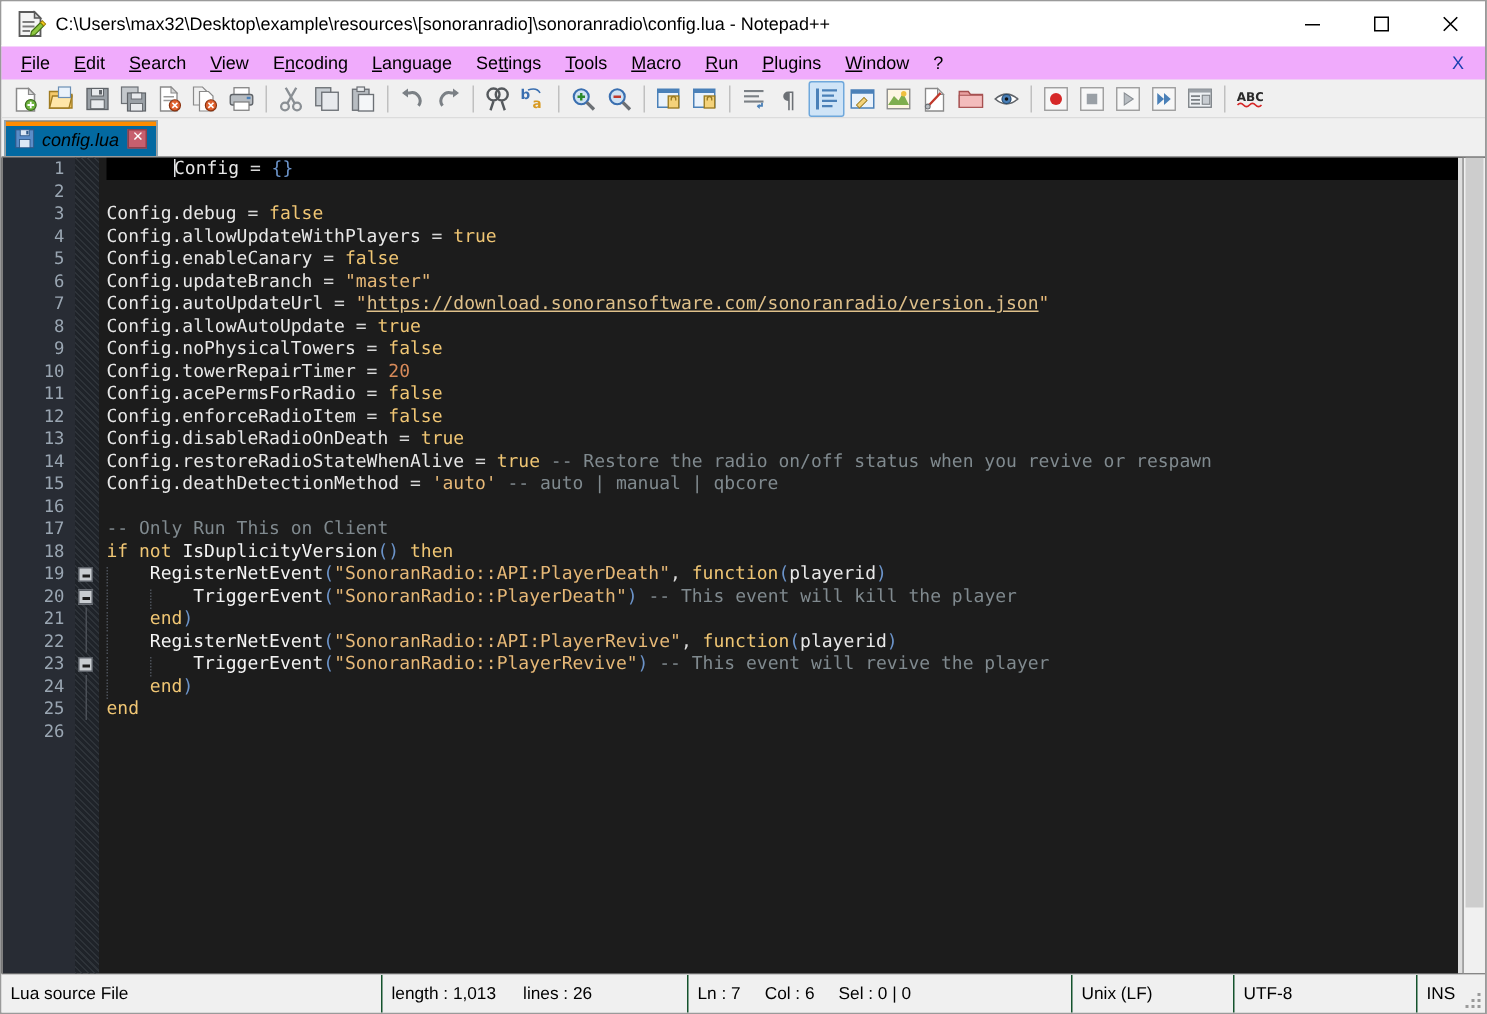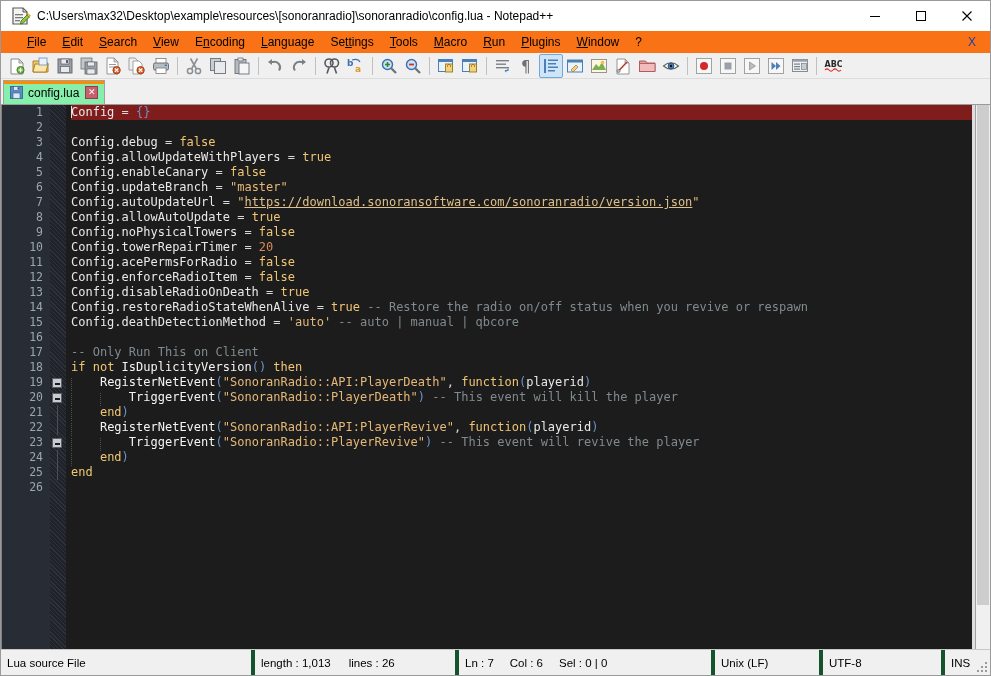--- a/index.html
+++ b/index.html
@@ -35,23 +35,23 @@
   .win-btns { display: flex; flex: 0 0 auto; height: 30px; }
   .win-btn {
     width: 46px; height: 30px;
     display: flex; align-items: center; justify-content: center;
     font-size: 13px; color: #000; line-height: 1;
   }
 
   
   .menubar {
     height: 22px; flex: 0 0 22px;
-    background: #f97316;
+    background: #f0abfc;
     display: flex; align-items: center;
-    padding-left: 18px;
+    padding-left: 5px;
     position: relative;
   }
   .menu-item {
     font-size: 12px; color: #000;
     padding: 2px 8px 2px 8px;
     white-space: nowrap; cursor: default;
     line-height: 16px;
   }
   .menu-item .u { text-decoration: underline; }
   .menu-spacer { flex: 1 1 auto; }
@@ -85,25 +85,25 @@
     height: 26px; flex: 0 0 26px;
     background: #f0f0f0;
     display: flex; align-items: flex-end;
     padding-left: 2px;
     border-bottom: 1px solid #9a9a9a;
   }
   .tab {
     height: 24px;
     display: flex; align-items: center;
     padding: 0 6px 0 6px;
-    background: #86efac;
+    background: #0369a1;
     border: 1px solid #a0a0a0;
     border-bottom: none;
     position: relative;
-    font-size: 12px; color: #000;
+    font-size: 12px; color: #000; font-style: italic;
   }
   .tab::before {
     content: ""; position: absolute; left: 0; right: 0; top: 0;
     height: 3px; background: #ff8c00;
   }
   .tab-icon { width: 13px; height: 13px; margin-right: 5px; position: relative; flex: 0 0 13px; }
   .tab-label { margin-right: 6px; white-space: nowrap; }
   .tab-close {
     width: 13px; height: 13px; flex: 0 0 13px;
     background: #c75f6e; border: 1px solid #8e3f4b;
@@ -165,21 +165,22 @@
     padding-left: 5px;
   }
   .code-line {
     height: 15px; line-height: 15px;
     font-family: "DejaVu Sans Mono", monospace;
     font-size: 12px;
     white-space: pre;
     color: #dfe1e4;
   }
   .code-line.cur {
-    background: #7f1d1d;
+    background: #000000;
+    padding-left: 45px;
   }
   .caret {
     display: inline-block; width: 1px; height: 12px;
     background: #dfe1e4; vertical-align: -2px;
     margin-right: -1px;
   }
   
   .t-kw    { color: #f0c674; }
   .t-str   { color: #e6b877; }
   .t-link  { color: #dfc08a; text-decoration: underline; }
@@ -213,21 +214,21 @@
   .statusbar {
     height: 26px; flex: 0 0 26px;
     background: #f0f0f0;
     display: flex; align-items: stretch;
     border-top: 1px solid #c8c8c8;
     font-size: 11.5px; color: #000;
   }
   .sb-cell {
     display: flex; align-items: center;
     padding: 0 6px;
-    border-right: 4px solid #14532d;
+    border-right: 1px solid #14532d;
     white-space: nowrap;
   }
   .sb-doctype { flex: 0 0 254px; }
   .sb-len     { flex: 0 0 204px; gap: 18px; }
   .sb-pos     { flex: 0 0 256px; gap: 16px; }
   .sb-eol     { flex: 0 0 108px; }
   .sb-enc     { flex: 0 0 122px; }
   .sb-ins     { flex: 1 1 auto; border-right: none; position: relative; }
   .grip {
     position: absolute; right: 3px; bottom: 3px;

